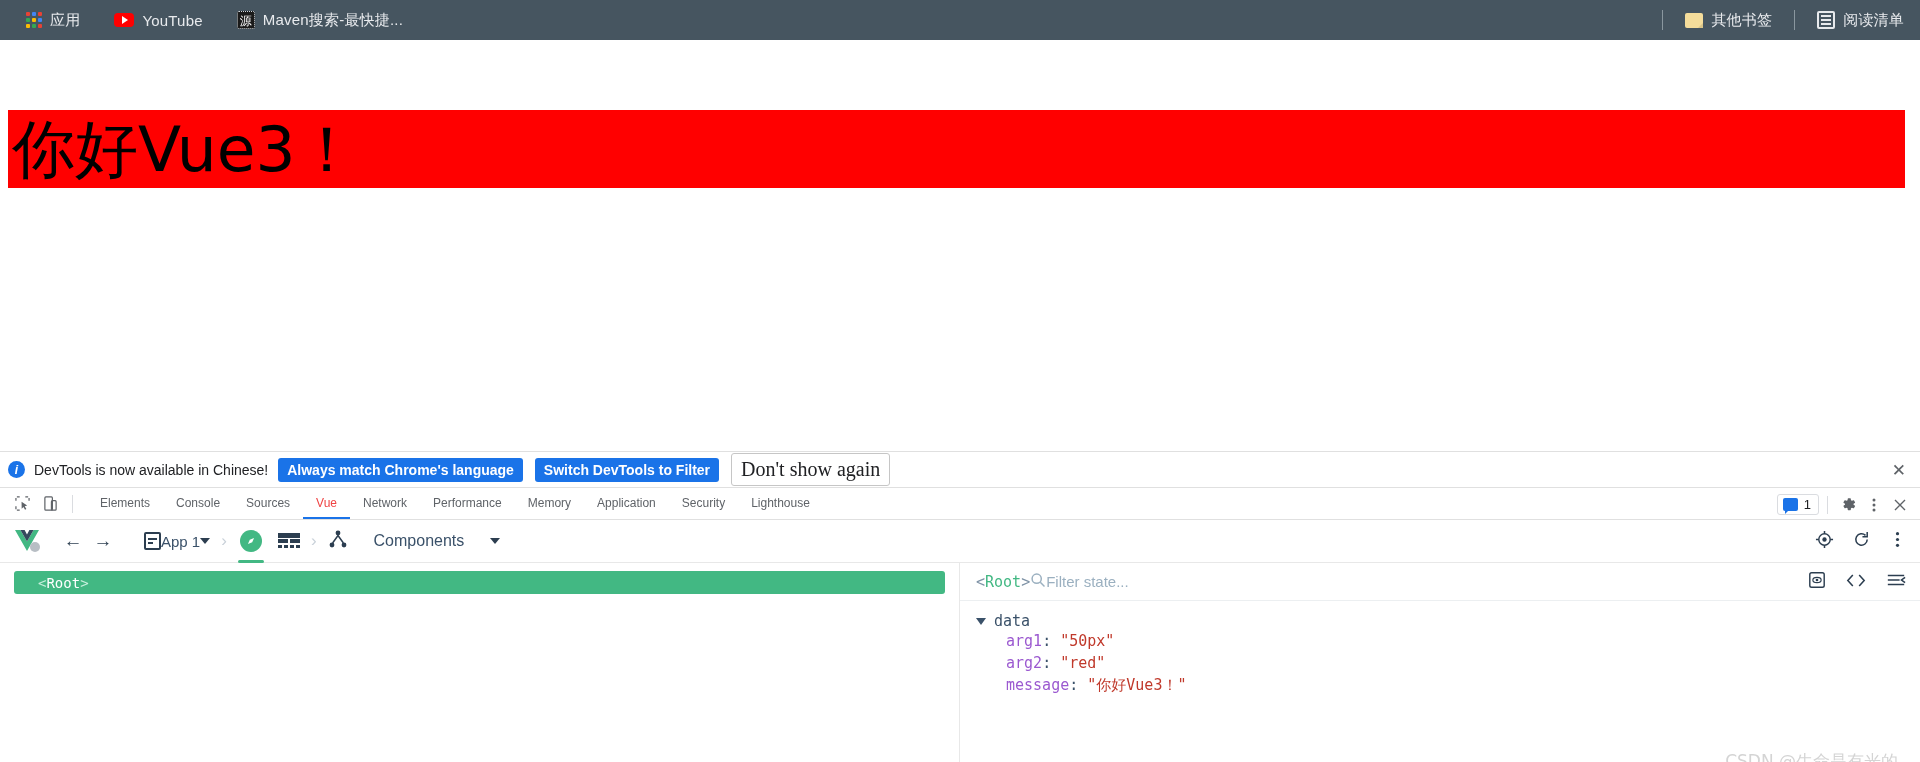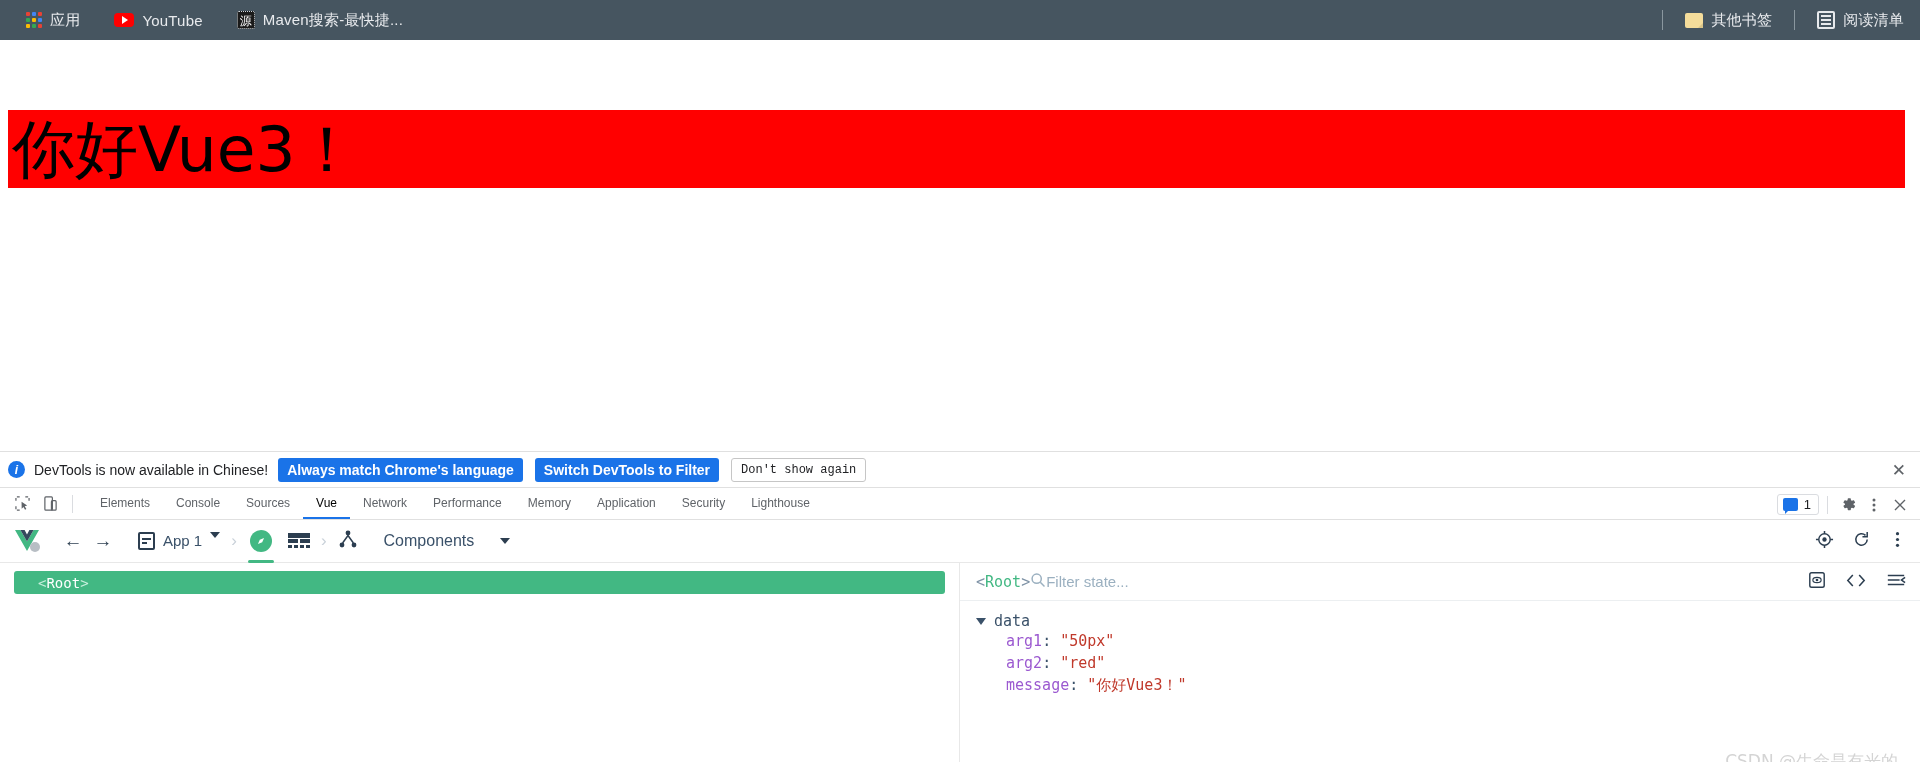--- a/index.html
+++ b/index.html
@@ -109,23 +109,23 @@
   .notice-text { margin-right: 10px; white-space: nowrap; }
   .btn-blue {
     background: #1a73e8; color: #fff; border: none;
     font-size: 14px; font-weight: bold;
     padding: 4px 9px; border-radius: 3px;
     margin-right: 12px; cursor: pointer; white-space: nowrap;
     font-family: "Liberation Sans", sans-serif;
   }
   .btn-plain {
     background: #fff; color: #202124; border: 1px solid #c6c6c6;
-    font-size: 12px; padding: 4px 9px; border-radius: 3px;
+    font-size: 20px; padding: 4px 9px; border-radius: 3px;
     cursor: pointer; white-space: nowrap;
-    font-family: Liberation Mono, monospace;
+    font-family: Liberation Serif, serif;
   }
   .notice-close {
     position: absolute; right: 14px; top: 50%; transform: translateY(-50%);
     font-size: 17px; color: #5f6368; cursor: pointer; line-height: 1;
   }
 
   
   .dt-tabs {
     height: 33px; background: #fff;
     border-top: 1px solid #e0e0e0;
@@ -137,21 +137,21 @@
   .dt-icon-btn {
     width: 24px; height: 24px; display: flex; align-items: center; justify-content: center;
     cursor: pointer; color: #5f6368;
   }
   .vert-sep { width: 1px; height: 18px; background: #dadce0; align-self: center; margin: 0 6px; }
   .dt-tab {
     display: flex; align-items: center; padding: 0 13px;
     font-size: 12px; color: #5f6368; cursor: pointer;
     border-bottom: 2px solid transparent; white-space: nowrap;
   }
-  .dt-tab.active { color: #000000; border-bottom-color: #1a73e8; }
+  .dt-tab.active { color: #ef4444; border-bottom-color: #1a73e8; }
   .dt-tabs-right {
     position: absolute; right: 8px; top: 0; height: 33px;
     display: flex; align-items: center; gap: 2px;
   }
   .msg-badge {
     display: flex; align-items: center; gap: 6px;
     border: 1px solid #dadce0; border-radius: 3px;
     padding: 2px 7px 2px 5px; cursor: pointer;
   }
   .msg-badge .cnt { font-size: 13px; color: #202124; }
@@ -170,22 +170,22 @@
     border-bottom: 1px solid #e8e8e8;
     display: flex; align-items: center;
     padding: 0 10px 0 14px; position: relative;
   }
   .vue-logo { width: 30px; height: 26px; position: relative; margin-right: 14px; }
   .vue-nav-btn {
     width: 30px; height: 30px; display: flex; align-items: center; justify-content: center;
     color: #2c3e50; font-size: 19px; cursor: pointer;
   }
   .app-selector {
-    display: flex; align-items: flex-start; gap: 8px;
-    margin-left: 20px; cursor: pointer; color: #2c3e50;
+    display: flex; align-items: center; 
+    margin-left: 26px; cursor: pointer; color: #2c3e50;
   }
   .app-selector .lbl { font-size: 15px; color: #3a5169; }
   .doc-icon {
     width: 17px; height: 18px; border: 2px solid #2c3e50; border-radius: 2px;
     display: flex; flex-direction: column; justify-content: center; gap: 2px; padding: 2px;
   }
   .doc-icon i { display: block; height: 2px; background: #2c3e50; }
   .doc-icon i:last-child { width: 60%; }
   .caret {
     width: 0; height: 0; border-left: 5px solid transparent;

